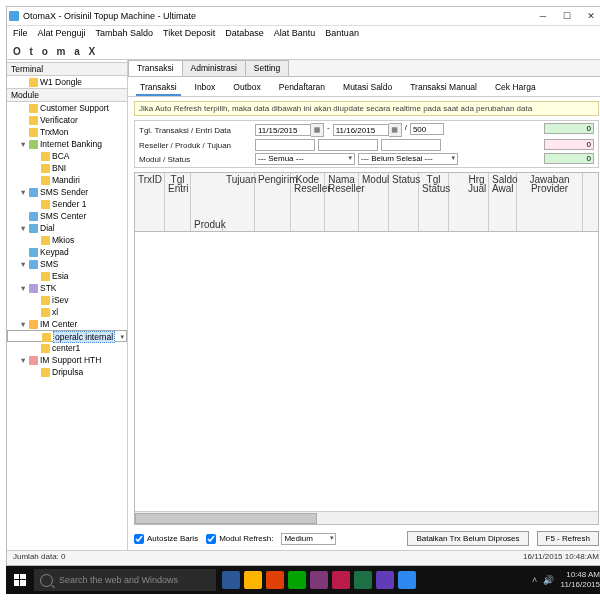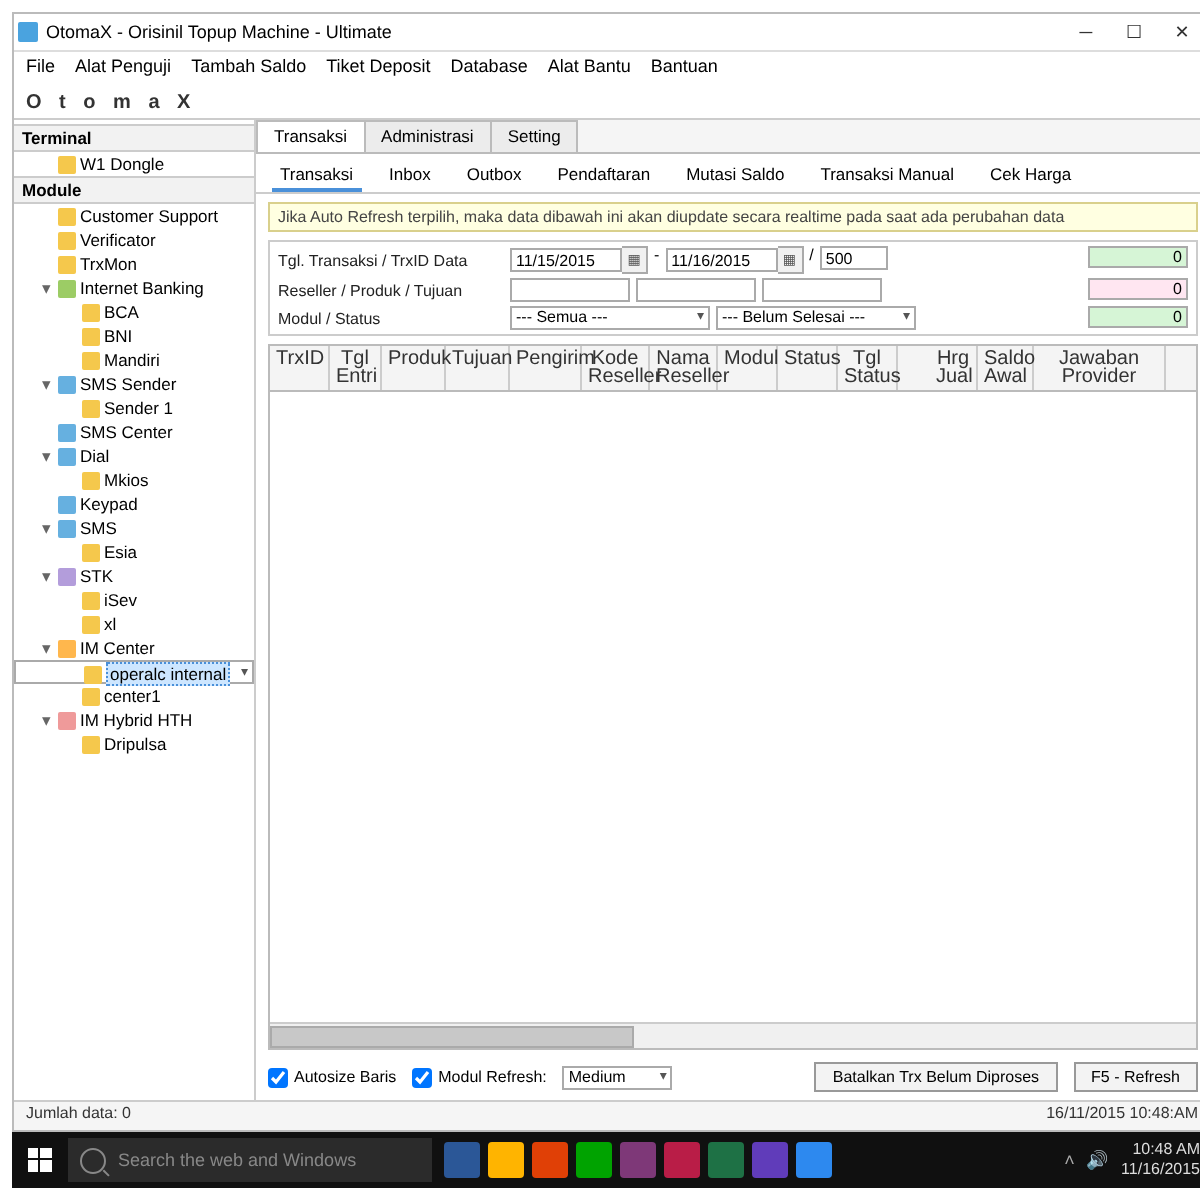--- a/index.html
+++ b/index.html
@@ -11,21 +11,21 @@
 .winbtn{width:24px;height:14px;display:flex;align-items:center;justify-content:center;font-size:9px;color:#333}
 
 .menubar{display:flex;gap:10px;padding:2px 6px;height:14px;background:#fff;font-size:9px}
 .menubar span{cursor:default}
 
 .brand{padding:2px 6px;font-size:10px;font-weight:bold;letter-spacing:3px;border-bottom:1px solid #ccc;color:#333}
 
 .body{flex:1;display:flex;min-height:0}
 
 .tree{width:120px;border-right:1px solid #ccc;background:#fff;overflow:auto;padding:2px 0}
-.tree .hdr{background:#f2f2f2;border:1px solid #ccc;border-left:none;border-right:none;padding:1px 4px;font-weight:bold;font-size:8.5px}
+.tree .hdr{background:#f2f2f2;border:1px solid #ccc;border-left:none;border-right:none;padding:1px 4px;font-weight:normal;font-size:8.5px}
 .tree ul{list-style:none;margin:0;padding:0}
 .tree li{padding:0 0 0 4px;white-space:nowrap;line-height:12px;font-size:8.5px}
 .tree li.lvl1{padding-left:14px}
 .tree li.lvl2{padding-left:26px}
 .tree li .tw{display:inline-block;width:8px;color:#666}
 .tree li .i{display:inline-block;width:9px;height:9px;vertical-align:middle;margin-right:2px;border-radius:1px}
 .i-y{background:#f5c84c}
 .i-g{background:#9ccc65}
 .i-b{background:#66b0e0}
 .i-p{background:#b39ddb}
@@ -144,21 +144,21 @@
             <li class="lvl1"><span class="tw">▾</span><span class="i i-p"></span><span class="lbl">STK</span></li>
             <ul>
               <li class="lvl2"><span class="tw"></span><span class="i i-y"></span><span class="lbl">iSev</span></li>
               <li class="lvl2"><span class="tw"></span><span class="i i-y"></span><span class="lbl">xl</span></li>
             </ul>
             <li class="lvl1"><span class="tw">▾</span><span class="i i-o"></span><span class="lbl">IM Center</span></li>
             <ul>
               <li class="lvl2 sel"><span class="tw"></span><span class="i i-y"></span><span class="lbl">operalc internal</span></li>
               <li class="lvl2"><span class="tw"></span><span class="i i-y"></span><span class="lbl">center1</span></li>
             </ul>
-            <li class="lvl1"><span class="tw">▾</span><span class="i i-r"></span><span class="lbl">IM Hybrid HTH</span></li>
+            <li class="lvl1"><span class="tw">▾</span><span class="i i-r"></span><span class="lbl">IM Support HTH</span></li>
             <ul>
               <li class="lvl2"><span class="tw"></span><span class="i i-y"></span><span class="lbl">Dripulsa</span></li>
             </ul>
           </ul>
     </div>
 
     <div class="main">
       <div class="outertabs" id="otabs">
             <div class="tab active">Transaksi</div>
             <div class="tab">Administrasi</div>
@@ -169,21 +169,21 @@
             <div class="tab">Inbox</div>
             <div class="tab">Outbox</div>
             <div class="tab">Pendaftaran</div>
             <div class="tab">Mutasi Saldo</div>
             <div class="tab">Transaksi Manual</div>
             <div class="tab">Cek Harga</div>
           </div>
       <div class="note">Jika Auto Refresh terpilih, maka data dibawah ini akan diupdate secara realtime pada saat ada perubahan data</div>
 
       <div class="filters">
-        <label>Tgl. Transaksi / TrxID Data</label>
+        <label>Tgl. Transaksi / Entri Data</label>
         <div class="frow">
           <span class="dropdown">
                 <input class="inp date" value="11/15/2015" style="">
                 <span class="cal">▦</span>
               </span>
           <span>-</span>
           <span class="dropdown">
                 <input class="inp date" value="11/16/2015" style="">
                 <span class="cal">▦</span>
               </span>
@@ -208,21 +208,21 @@
           <div class="sel">--- Belum Selesai ---</div>
           <span style="flex:1"></span>
           <div class="numcell g">0</div>
         </div>
       </div>
 
       <div class="tablewrap">
         <div class="thead" id="thead">
               <div style="width: 30px;">TrxID</div>
               <div style="width: 26px;">Tgl Entri</div>
-              <div style="width: 32px;">Produk</div>
+              <div style="width: 32px; margin-top: 45px;">Produk</div>
               <div style="width: 32px;">Tujuan</div>
               <div style="width: 36px;">Pengirim</div>
               <div style="width: 34px;">Kode Reseller</div>
               <div style="width: 34px;">Nama Reseller</div>
               <div style="width: 30px;">Modul</div>
               <div style="width: 30px;">Status</div>
               <div style="width: 30px;">Tgl Status</div>
               <div style="width: 24px; margin-left: 16px;">Hrg Jual</div>
               <div style="width: 28px;">Saldo Awal</div>
               <div style="width: 66px;">Jawaban Provider</div>

